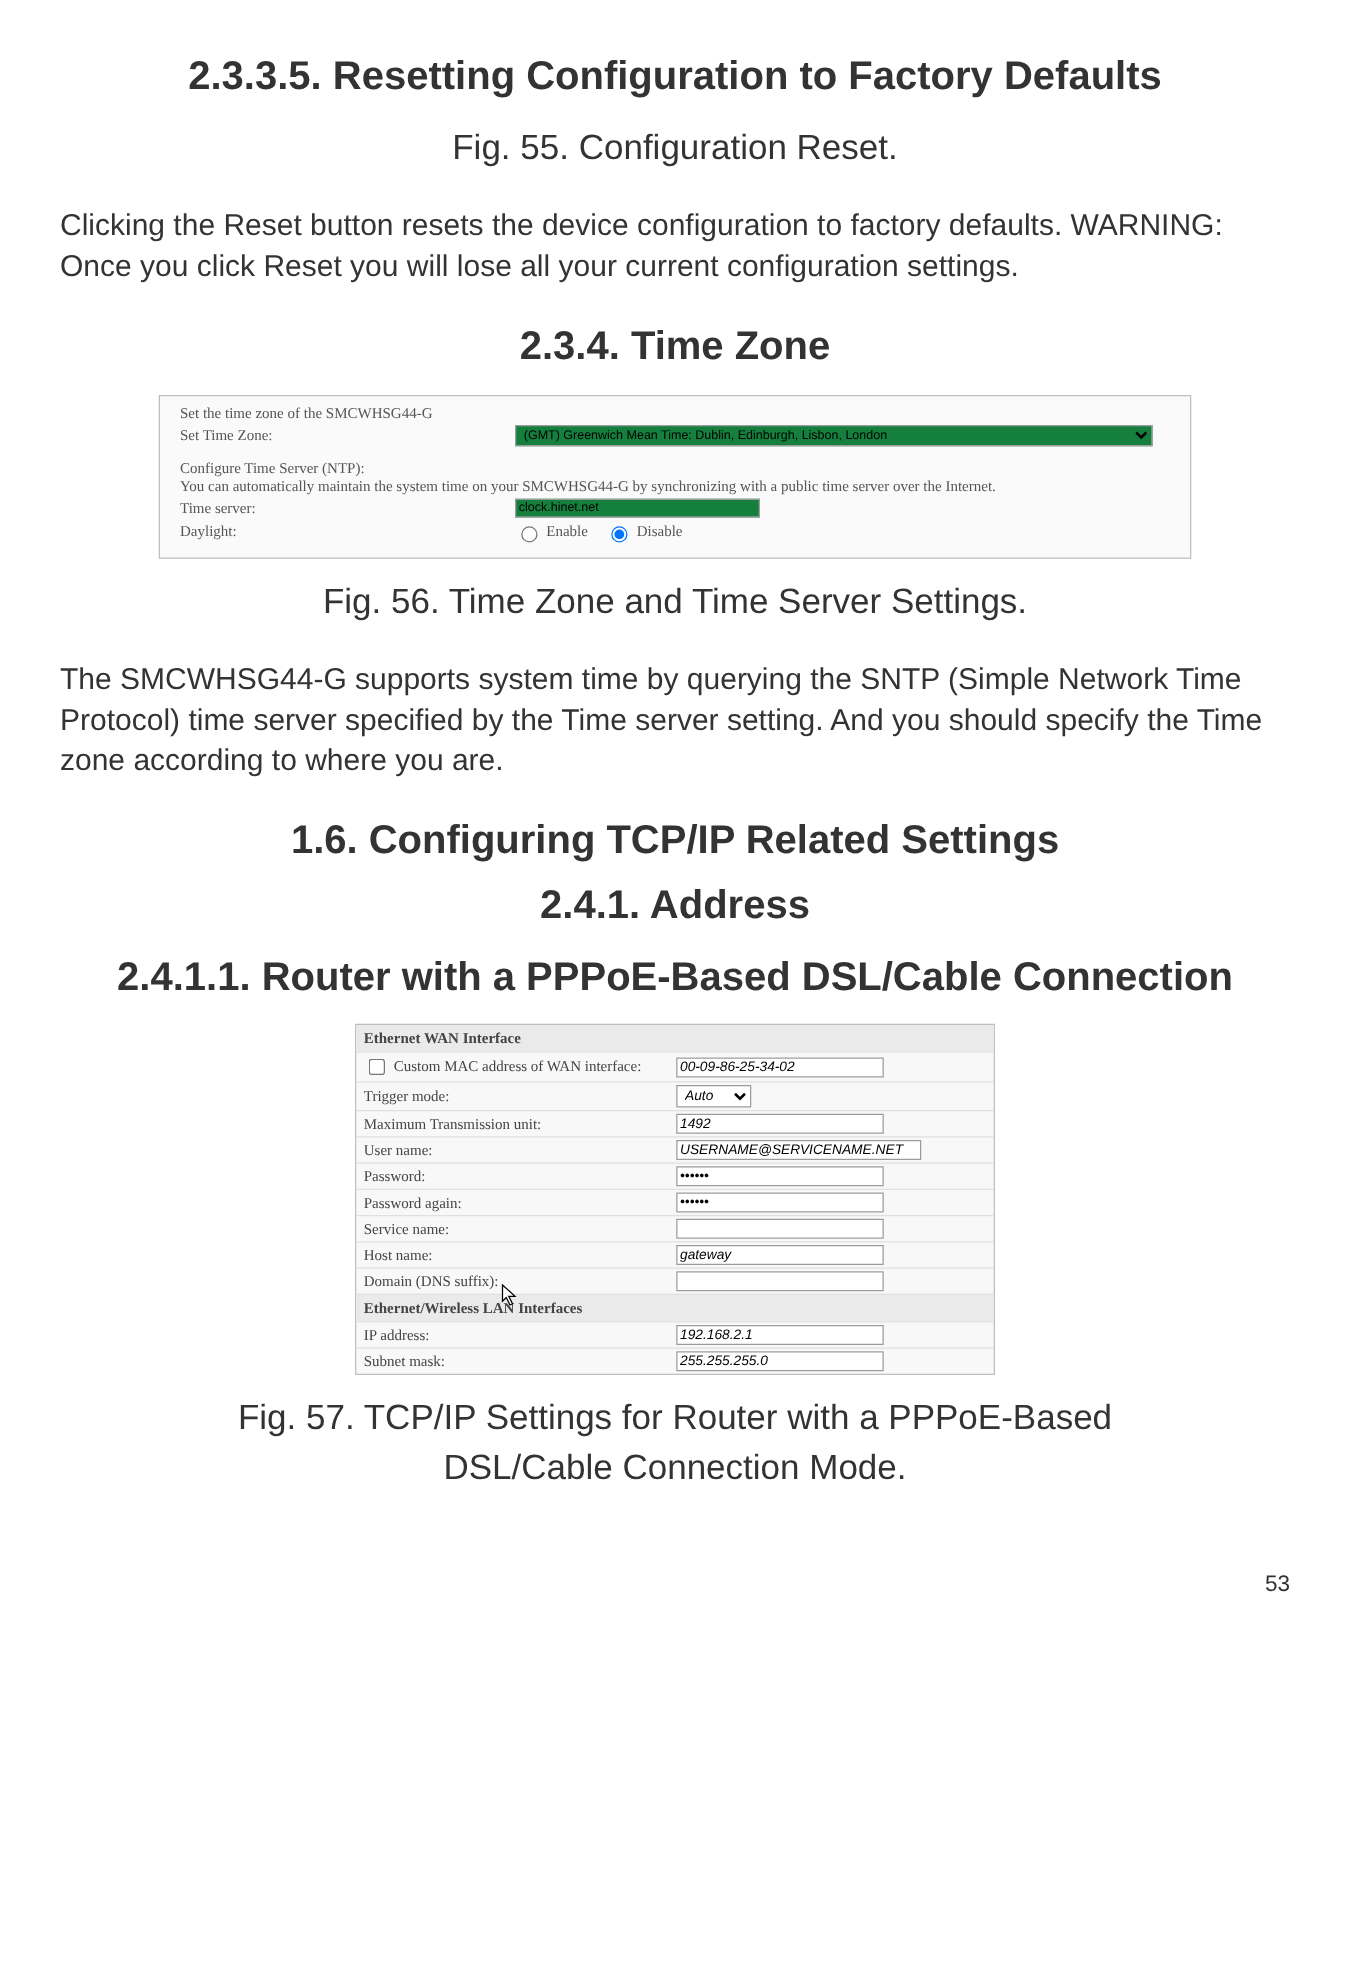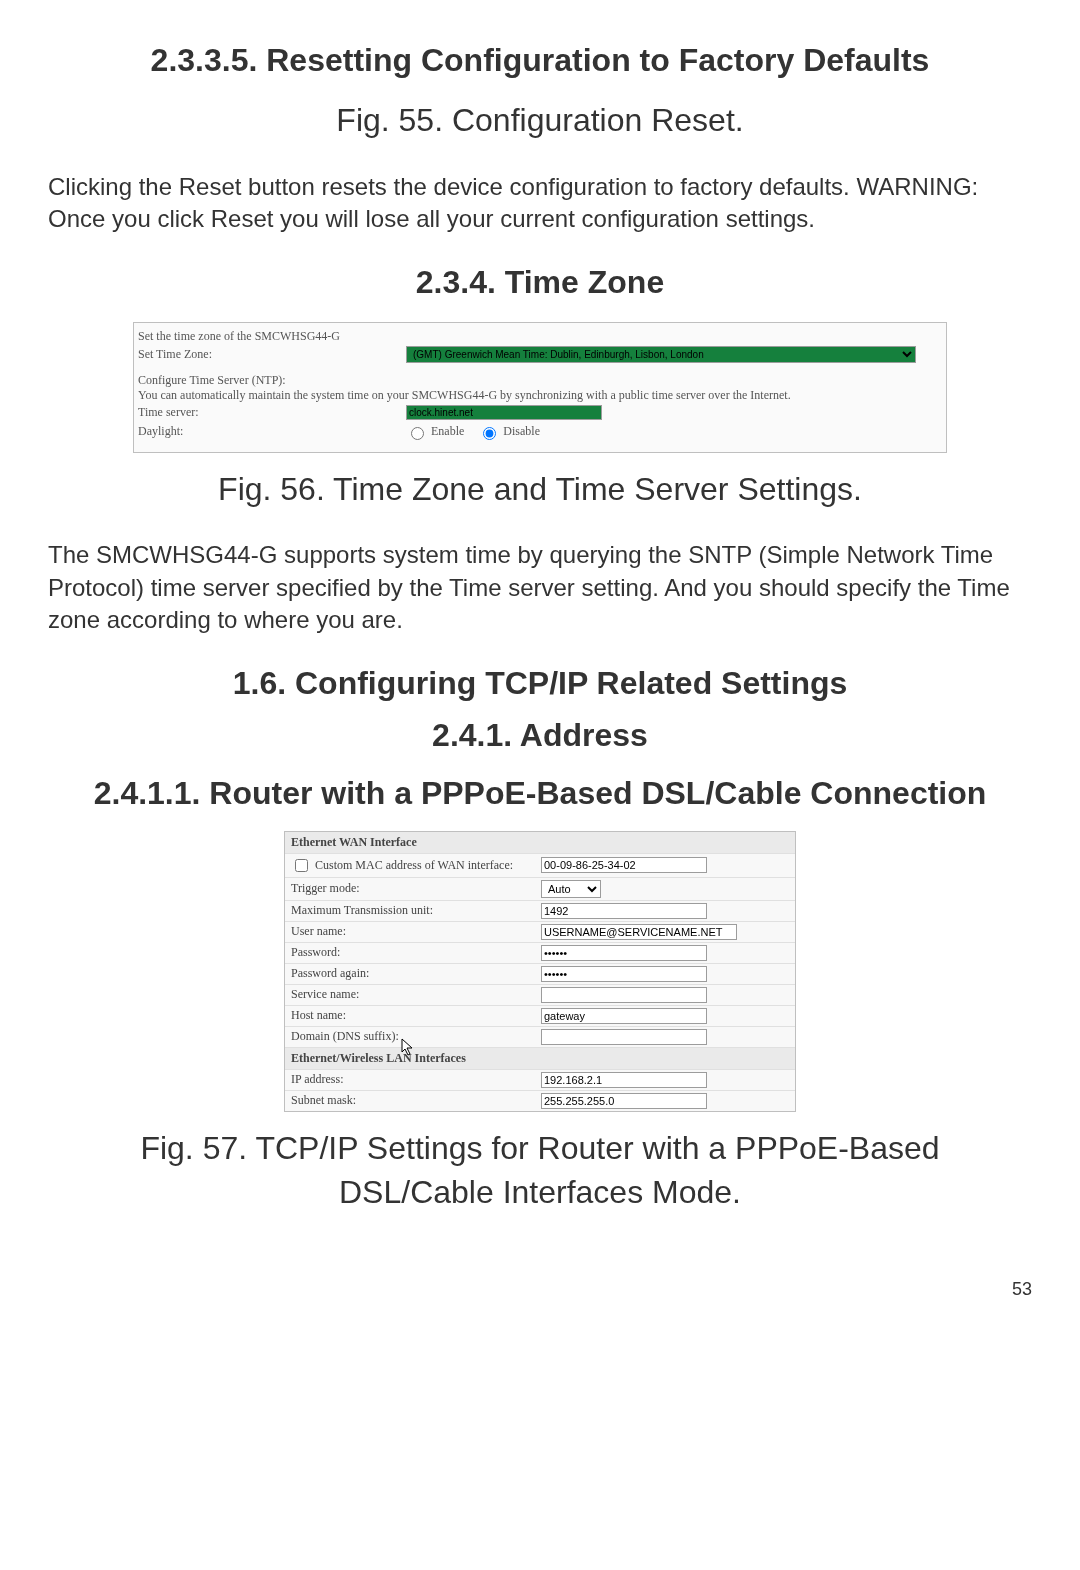--- a/index.html
+++ b/index.html
@@ -17,21 +17,21 @@
   .h2 {
     font-size: 32px;
     font-weight: bold;
     color: #333;
     margin: 10px 0 18px 0;
     line-height: 1.25;
     text-align: center;
   }
   .caption {
     text-align: center;
-    font-size: 32px;
+    font-size: 28px;
     color: #333;
     margin: 14px 0 28px 0;
     line-height: 1.4;
   }
   .body-text {
     font-size: 24px;
     color: #333;
     line-height: 1.35;
     margin: 0 0 26px 0;
   }
@@ -64,21 +64,21 @@
 
   
   .fig56 {
     width: 800px;
     margin: 20px auto 0 auto;
     border: 1px solid #bfbfbf;
     background: #fafafa;
     font-family: "Times New Roman", serif;
     font-size: 12px;
     color: #555;
-    padding: 6px 8px 10px 4px;
+    padding: 6px 8px 10px 16px;
   }
   .fig56 .row {
     display: flex;
     align-items: center;
     padding: 2px 0;
   }
   .fig56 .label {
     width: 268px;
     flex-shrink: 0;
   }
@@ -123,20 +123,21 @@
   .fig57 .val {
     flex: 1;
   }
   .fig57 .tinput {
     width: 160px;
     font-family: Arial, sans-serif;
     font-size: 11px;
     border: 1px solid #9c9c9c;
     background: #fff;
     padding: 1px 2px;
+    font-style: italic;
   }
   .fig57 select.tinput { width: 60px; }
   .fig57 .checkbox { display:inline-flex; align-items:center; gap:4px; }
   .page-number {
     text-align: right;
     font-size: 18px;
     color: #333;
     margin-top: 64px;
   }
   .cursor {
@@ -254,17 +255,17 @@
       <div class="label">IP address:</div>
       <div class="val"><input class="tinput" type="text" value="192.168.2.1" style=""></div>
     </div>
     <div class="row">
       <div class="label">Subnet mask:</div>
       <div class="val"><input class="tinput" type="text" value="255.255.255.0" style=""></div>
     </div>
   </div>
   <div class="caption">
     <span>Fig. 57. TCP/IP Settings for Router with a PPPoE-Based</span><br>
-    <span>DSL/Cable Interfaces Mode.</span>
+    <span>DSL/Cable Connection Mode.</span>
   </div>
 
   <div class="page-number">53</div>
 </div>
 
 </body></html>

